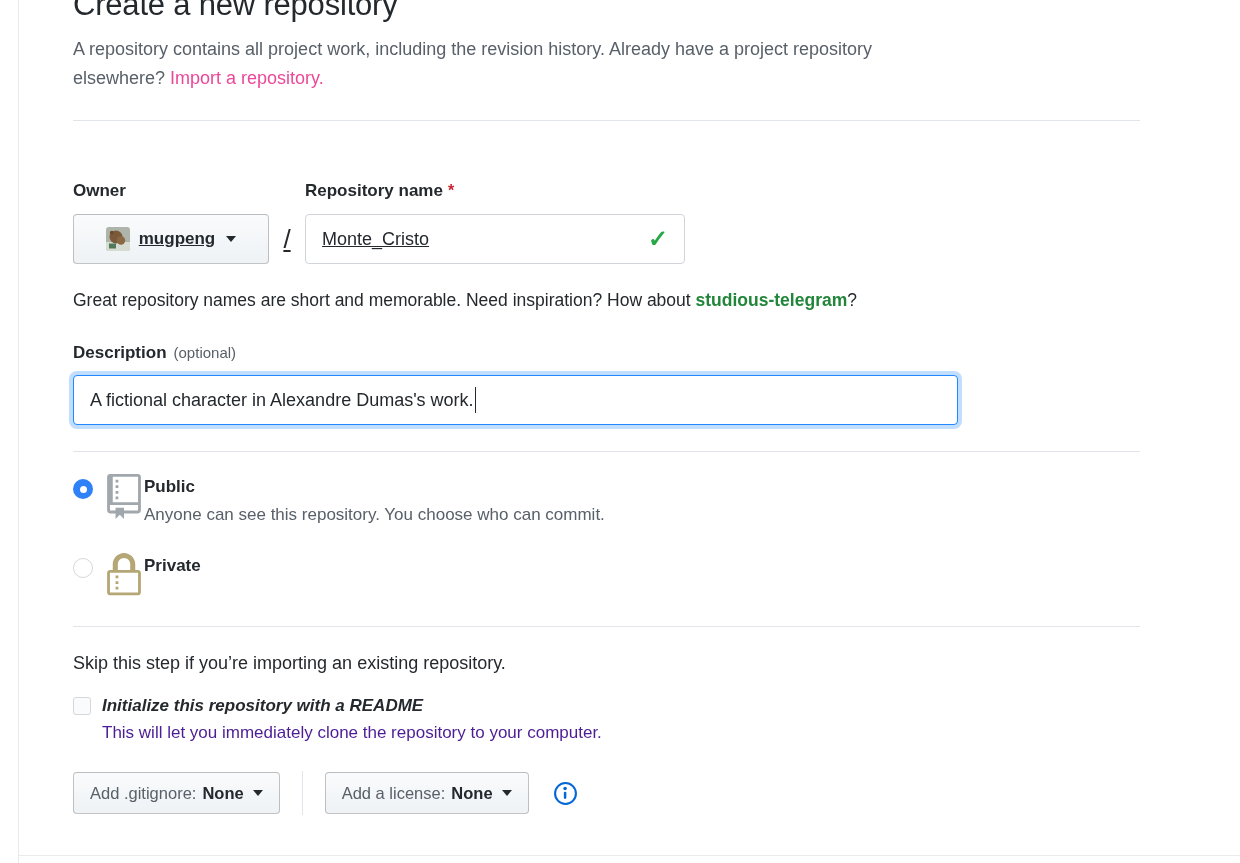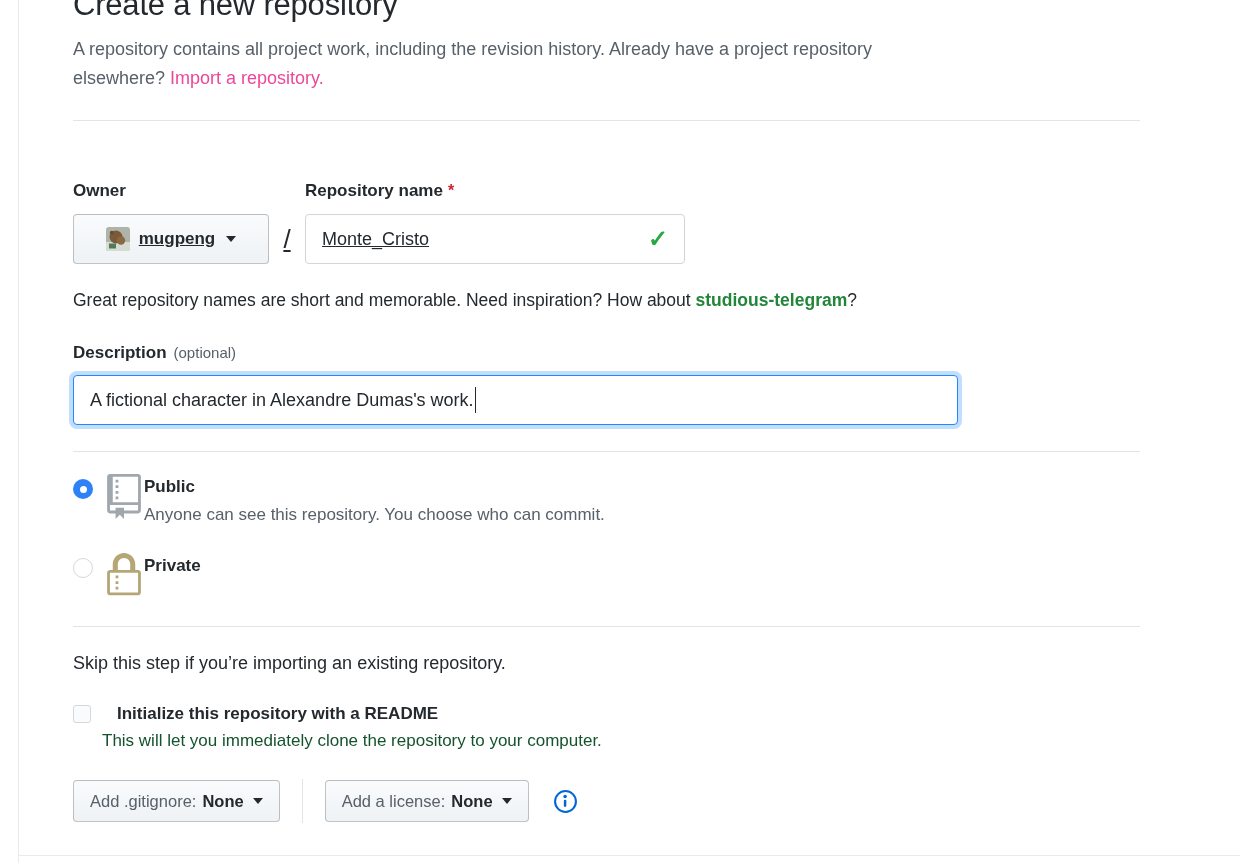--- a/index.html
+++ b/index.html
@@ -78,27 +78,27 @@
     content:""; position:absolute; left:6.5px; top:6.5px;
     width:7px; height:7px; border-radius:50%; background:#fff;
   }
   .opt-icon { margin-left:13px; width:36px; display:flex; justify-content:center; flex:none; }
   .opt-text { margin-left:2px; }
   .opt-title { font-size:17px; font-weight:700; line-height:25px; }
   .opt-desc  { font-size:17px; color:#586069; line-height:26px; margin-top:3px; }
 
   .skip-note { margin:26px 0 0 0; font-size:18px; }
 
-  .readme-row { display:flex; align-items:center; gap:26px; margin-top:30px; }
+  .readme-row { display:flex; align-items:center; gap:11px; margin-top:22px;font-style:italic; }
   .checkbox {
     width:18px; height:18px; border:1px solid #d4d8dc; border-radius:3px;
     background:#fafbfc; flex:none; cursor:pointer;
   }
   .readme-label { font-size:17px; font-weight:700; cursor:pointer; }
-  .readme-note { margin:7px 0 0 29px; font-size:17px; color:#14532d; }
+  .readme-note { margin:7px 0 0 29px; font-size:17px; color:#4c1d95; }
 
   .actions-row { display:flex; align-items:center; margin-top:28px; }
   .dropdown-btn {
     display:flex; align-items:center; height:42px; padding:0 16px;
     background:linear-gradient(-180deg,#fafbfc,#eff3f6 90%);
     border:1px solid rgba(27,31,35,.25); border-radius:4px;
     font-family:inherit; font-size:16.5px; color:#586069; cursor:pointer;
   }
   .dropdown-btn .dd-value { color:#24292e; font-weight:700; margin-left:6px; }
   .dropdown-btn .caret { margin-left:9px; }

